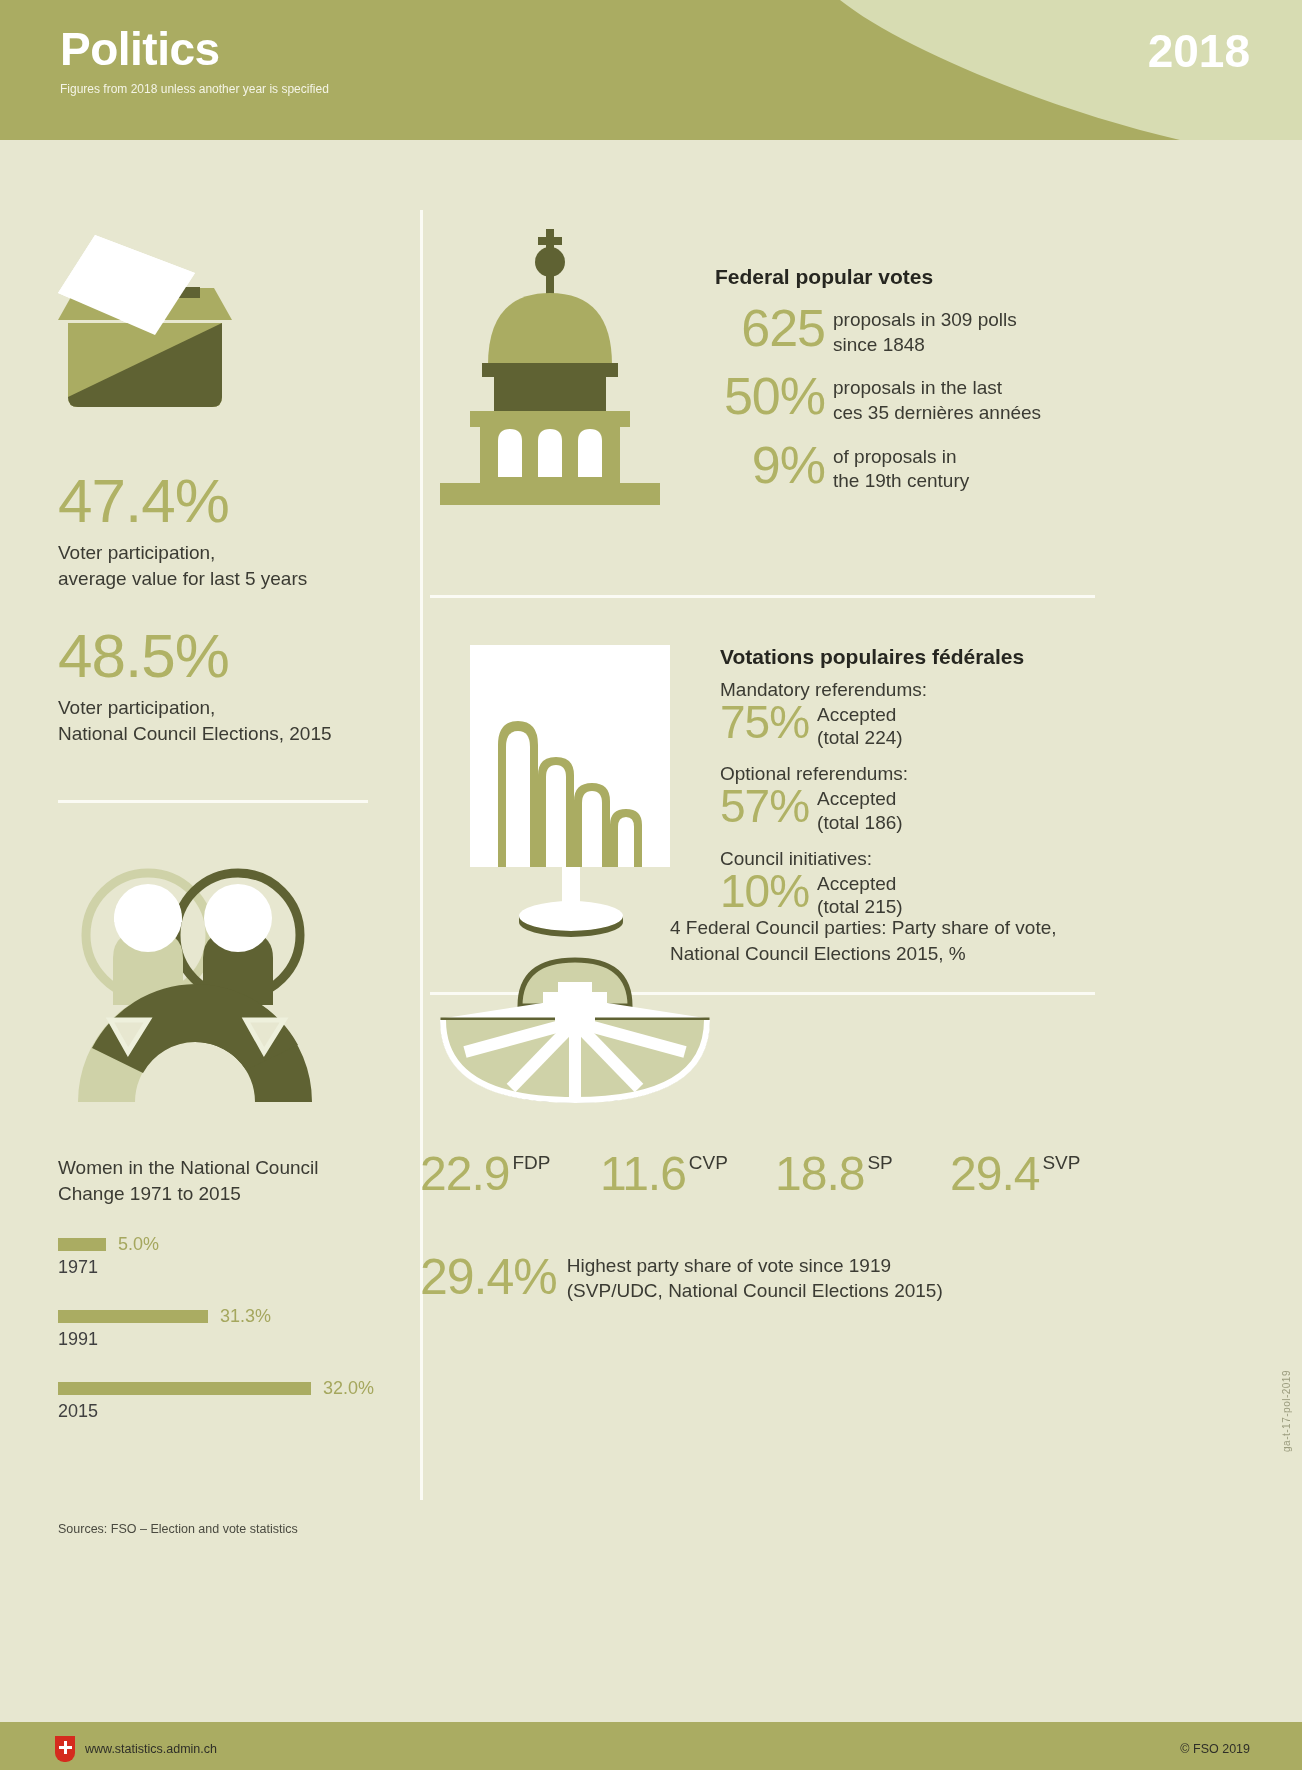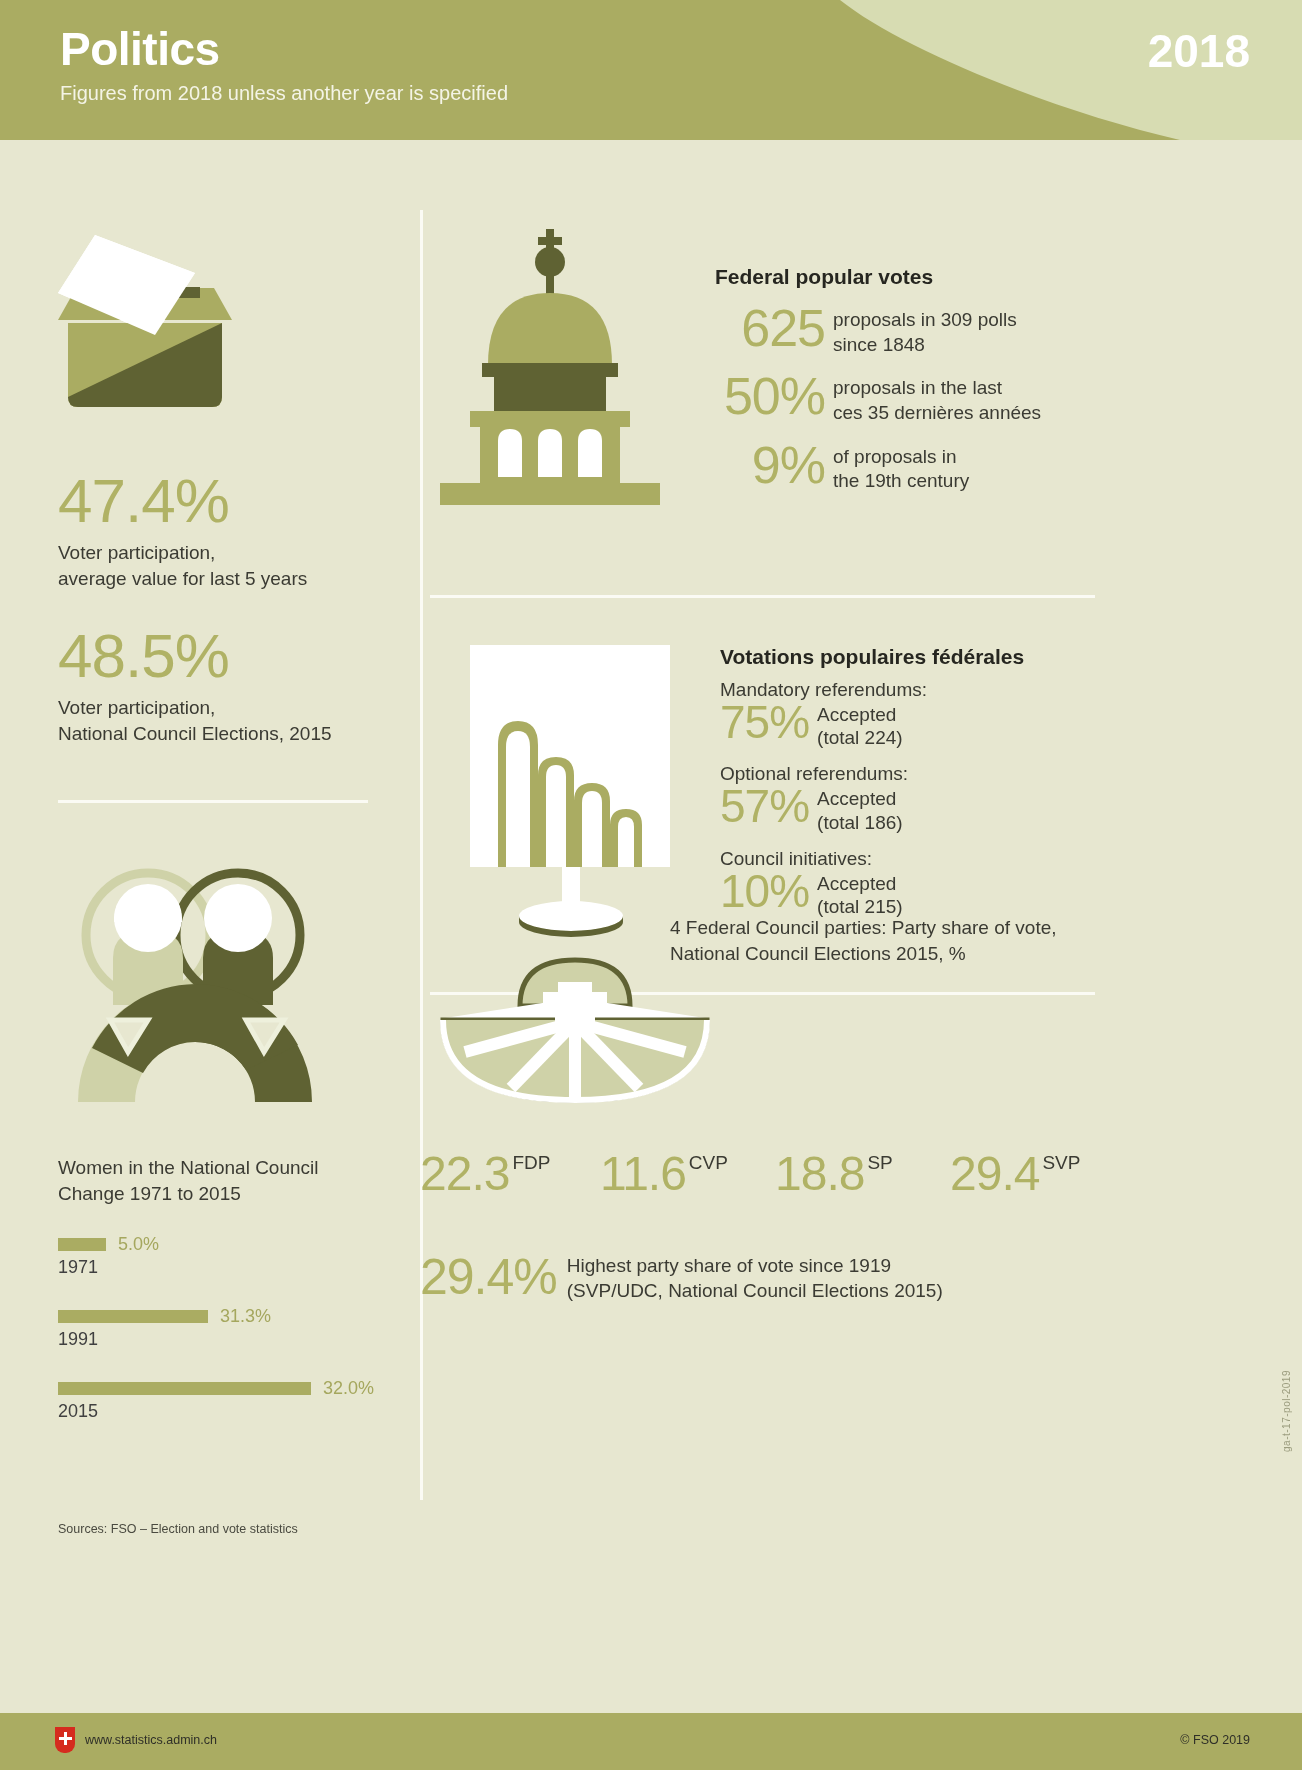--- a/index.html
+++ b/index.html
@@ -16,21 +16,21 @@
   
   .header{position:absolute;left:0;top:0;width:1302px;height:140px;overflow:hidden;}
   .header-bg{position:absolute;inset:0;background:#d7dcb2;}
   .header-shape{position:absolute;left:0;top:0;width:1302px;height:140px;}
   .header-title{
     position:absolute;left:60px;top:22px;
     font-size:46px;font-weight:bold;color:#ffffff;letter-spacing:-0.5px;
   }
   .header-sub{
     position:absolute;left:60px;top:82px;
-    font-size:20px;color:#f4f4e6;font-weight:400;
+    font-size:12px;color:#f4f4e6;font-weight:400;
   }
   .header-year{
     position:absolute;right:52px;top:24px;
     font-size:46px;font-weight:bold;color:#ffffff;
   }
 
   
   .col-left{position:absolute;left:0;top:140px;width:420px;height:1350px;}
   .col-right{position:absolute;left:420px;top:140px;width:882px;height:1350px;}
   .vdivider{position:absolute;left:420px;top:210px;width:3px;height:1290px;background:#fbfbf4;}
@@ -93,21 +93,21 @@
   .party-item{display:flex;align-items:flex-start;}
   .party-item .pnum{font-size:48px;color:#b0b265;font-weight:300;line-height:1;letter-spacing:-1px;}
   .party-item .pname{font-size:19px;color:#3b3b33;margin-left:3px;padding-top:2px;}
 
   .highest{position:absolute;left:0px;top:1110px;display:flex;align-items:center;}
   .highest .hnum{font-size:50px;color:#b0b265;font-weight:300;line-height:1;letter-spacing:-1px;}
   .highest .htxt{font-size:19px;color:#3b3b33;line-height:1.3;margin-left:10px;padding-top:4px;}
 
   
   .sources{position:absolute;left:58px;top:1522px;font-size:12.5px;color:#4a4a40;}
-  .footer{position:absolute;left:0;bottom:0;width:1302px;height:57px;background:#aaac62;}
+  .footer{position:absolute;left:0;bottom:0;width:1302px;height:48px;background:#aaac62;}
   .flag{position:absolute;left:55px;top:14px;width:20px;height:26px;background:#d52b1e;
         border-radius:0 0 9px 9px;}
   .flag:before{content:"";position:absolute;left:8.5px;top:5px;width:3px;height:13px;background:#fff;}
   .flag:after{content:"";position:absolute;left:3.5px;top:10px;width:13px;height:3px;background:#fff;}
   .fsite{position:absolute;left:85px;top:20px;font-size:12.5px;color:#2f2f28;}
   .fcopy{position:absolute;right:52px;top:20px;font-size:12.5px;color:#2f2f28;}
   .sidecode{position:absolute;right:10px;top:1370px;font-size:10px;color:#9b9c7e;
             writing-mode:vertical-rl;transform:rotate(180deg);letter-spacing:0.5px;}
 </style>
 </head>
@@ -330,21 +330,21 @@
         <line x1="150" y1="82" x2="214" y2="148"></line>
         <line x1="150" y1="82" x2="40" y2="112"></line>
         <line x1="150" y1="82" x2="260" y2="112"></line>
       </g>
       <path d="M18,80 Q18,160 150,160 Q282,160 282,80" fill="none" stroke="#ffffff" stroke-width="6"></path>
       <rect x="130" y="76" width="40" height="16" fill="#ffffff"></rect>
     </svg>
 
     <div class="party-row">
       <div class="party-item" style="width:180px;">
-        <div class="pnum">22.3</div>
+        <div class="pnum">22.9</div>
         <div class="pname">FDP</div>
       </div>
       <div class="party-item" style="width:175px;">
         <div class="pnum">11.6</div>
         <div class="pname">CVP</div>
       </div>
       <div class="party-item" style="width:175px;">
         <div class="pnum">18.8</div>
         <div class="pname">SP</div>
       </div>

